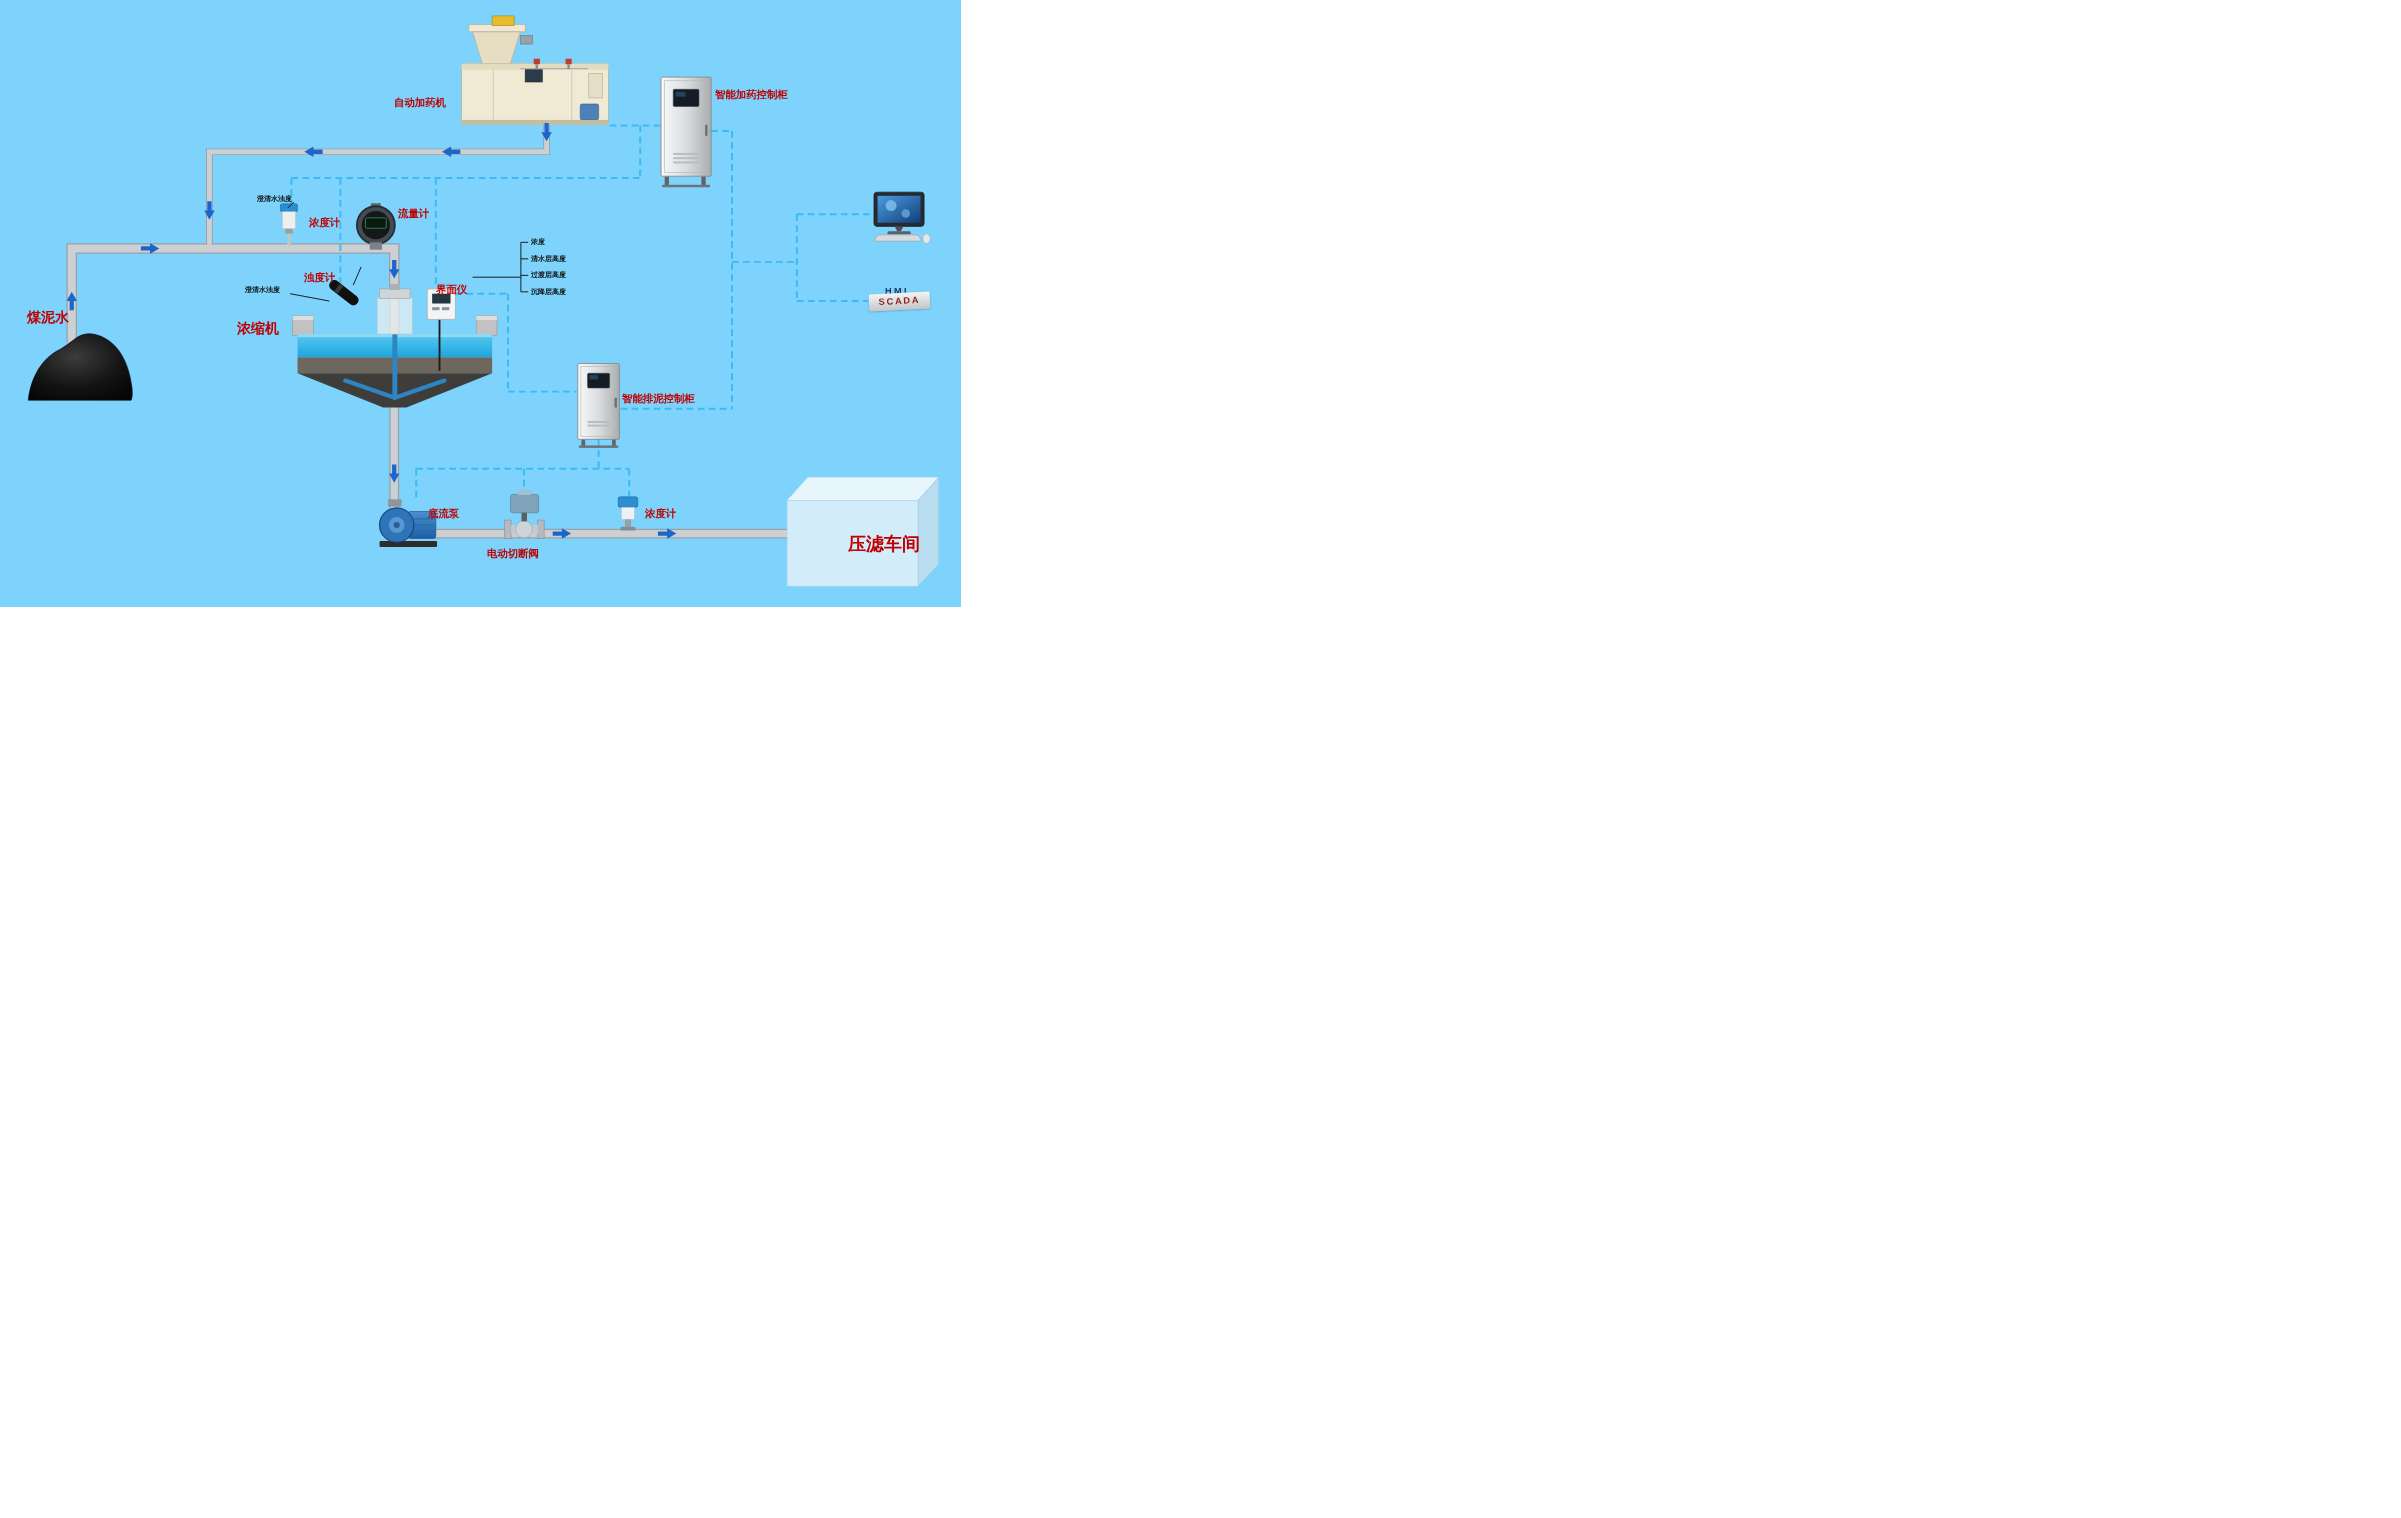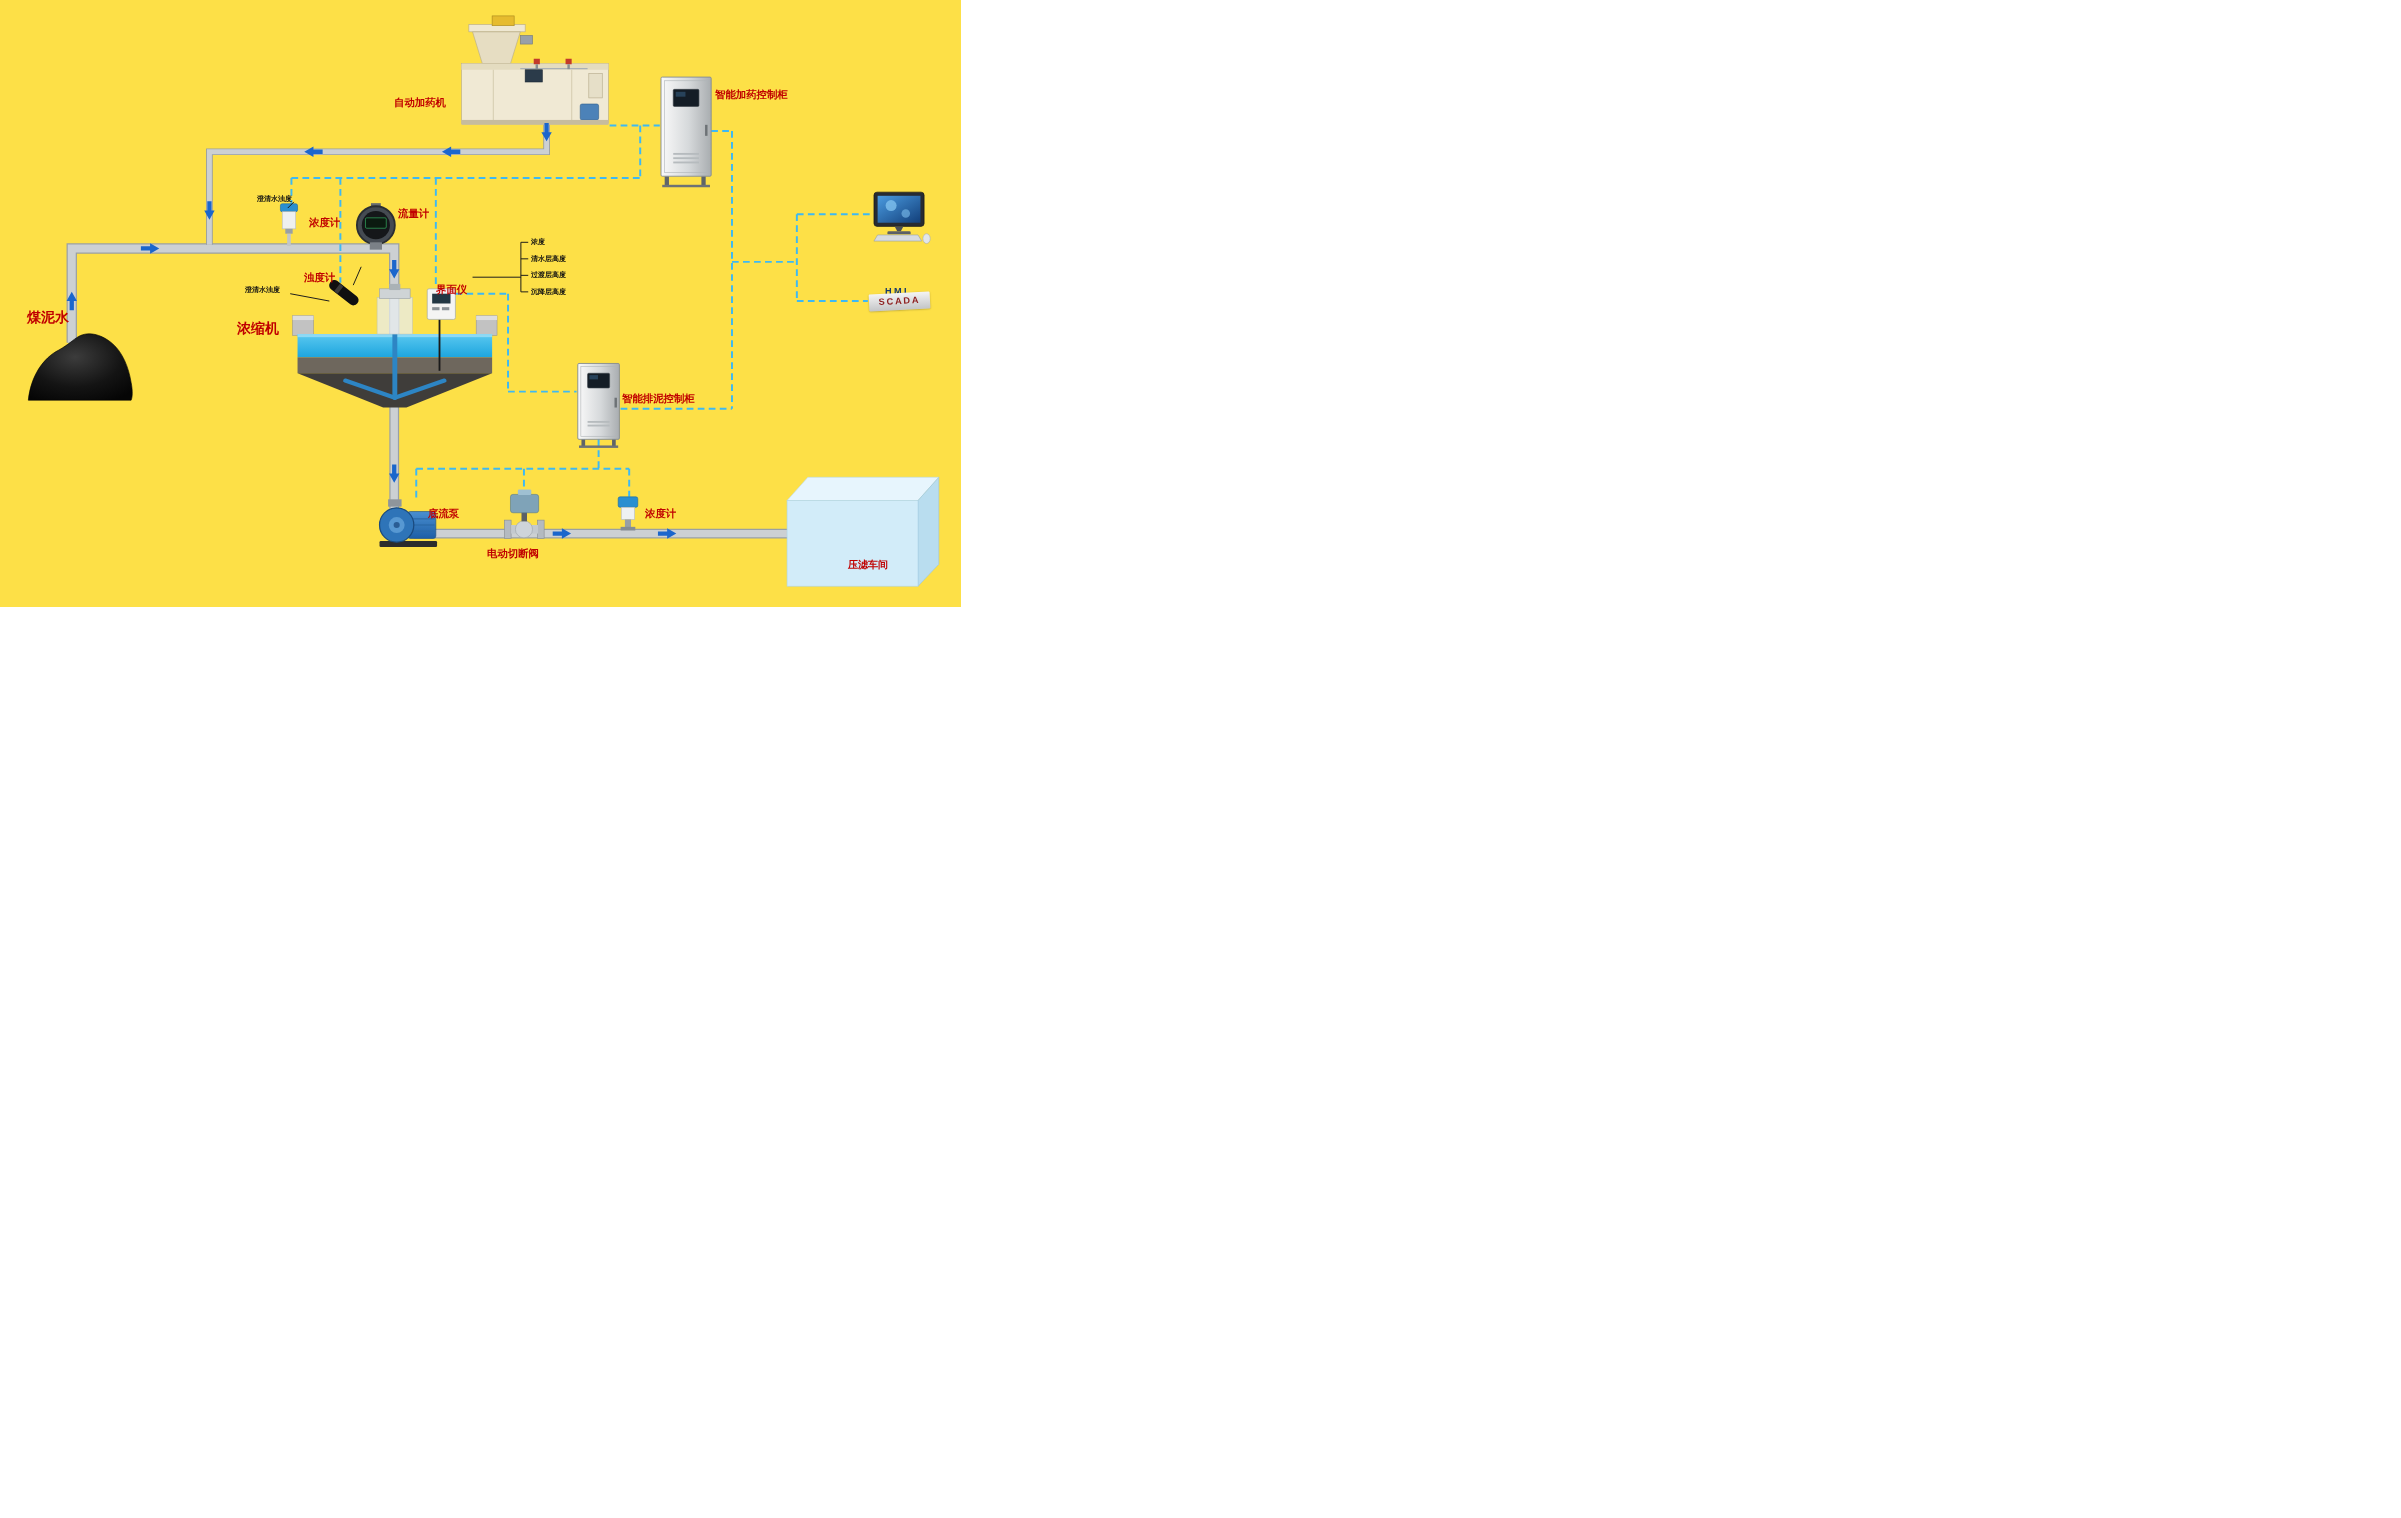--- a/index.html
+++ b/index.html
@@ -1,33 +1,33 @@
 <!DOCTYPE html>
 <html style="font-size:9.8px"><head>
 <meta charset="utf-8">
 <style>
   html,body{margin:0;padding:0;background:#ffffff;}
   .canvas{
-    position:relative;width:961px;height:607px;background:#fde047;
+    position:relative;width:961px;height:607px;background:#7dd3fc;
     font-family:"Liberation Sans","DejaVu Sans",sans-serif;overflow:hidden;
   }
   .layer{position:absolute;left:0;top:0;width:100%;height:100%;}
   
   .pipe-outer{fill:none;stroke:#9aa0a4;}
   .pipe-inner{fill:none;stroke:#ccd0d3;}
   
   .dash{fill:none;stroke:#3db9f4;stroke-width:3.2;stroke-dasharray:11 7;}
   
   .ann{fill:none;stroke:#1a1a1a;stroke-width:1.6;}
   .arrow{fill:#1b66cc;}
   
   .lbl{position:absolute;white-space:nowrap;font-weight:bold;line-height:1.1;}
   .red{color:#c00000;font-size:10.4px;}
   .red.lg{font-size:14px;}
-  .red.xl{font-size:10px;margin-top:24px;}
+  .red.xl{font-size:18px;}
   .blk{color:#111111;font-size:7px;}
   .hmi-label{color:#173a6b;letter-spacing:2.4px;font-size:9.2px;margin-top:44px;}
   .scada-badge{
     position:absolute;left:869px;top:293px;width:61px;height:16.5px;
     background:linear-gradient(180deg,#f4f4f4,#c3c5c7);
     transform:rotate(-3deg);display:flex;align-items:center;justify-content:center;
     color:#8e1f1f;font-weight:bold;letter-spacing:1.8px;font-size:9.2px;
     border-radius:1.2px;box-shadow:0 0.6px 1.8px rgba(0,0,0,.3);
   }
 </style>

